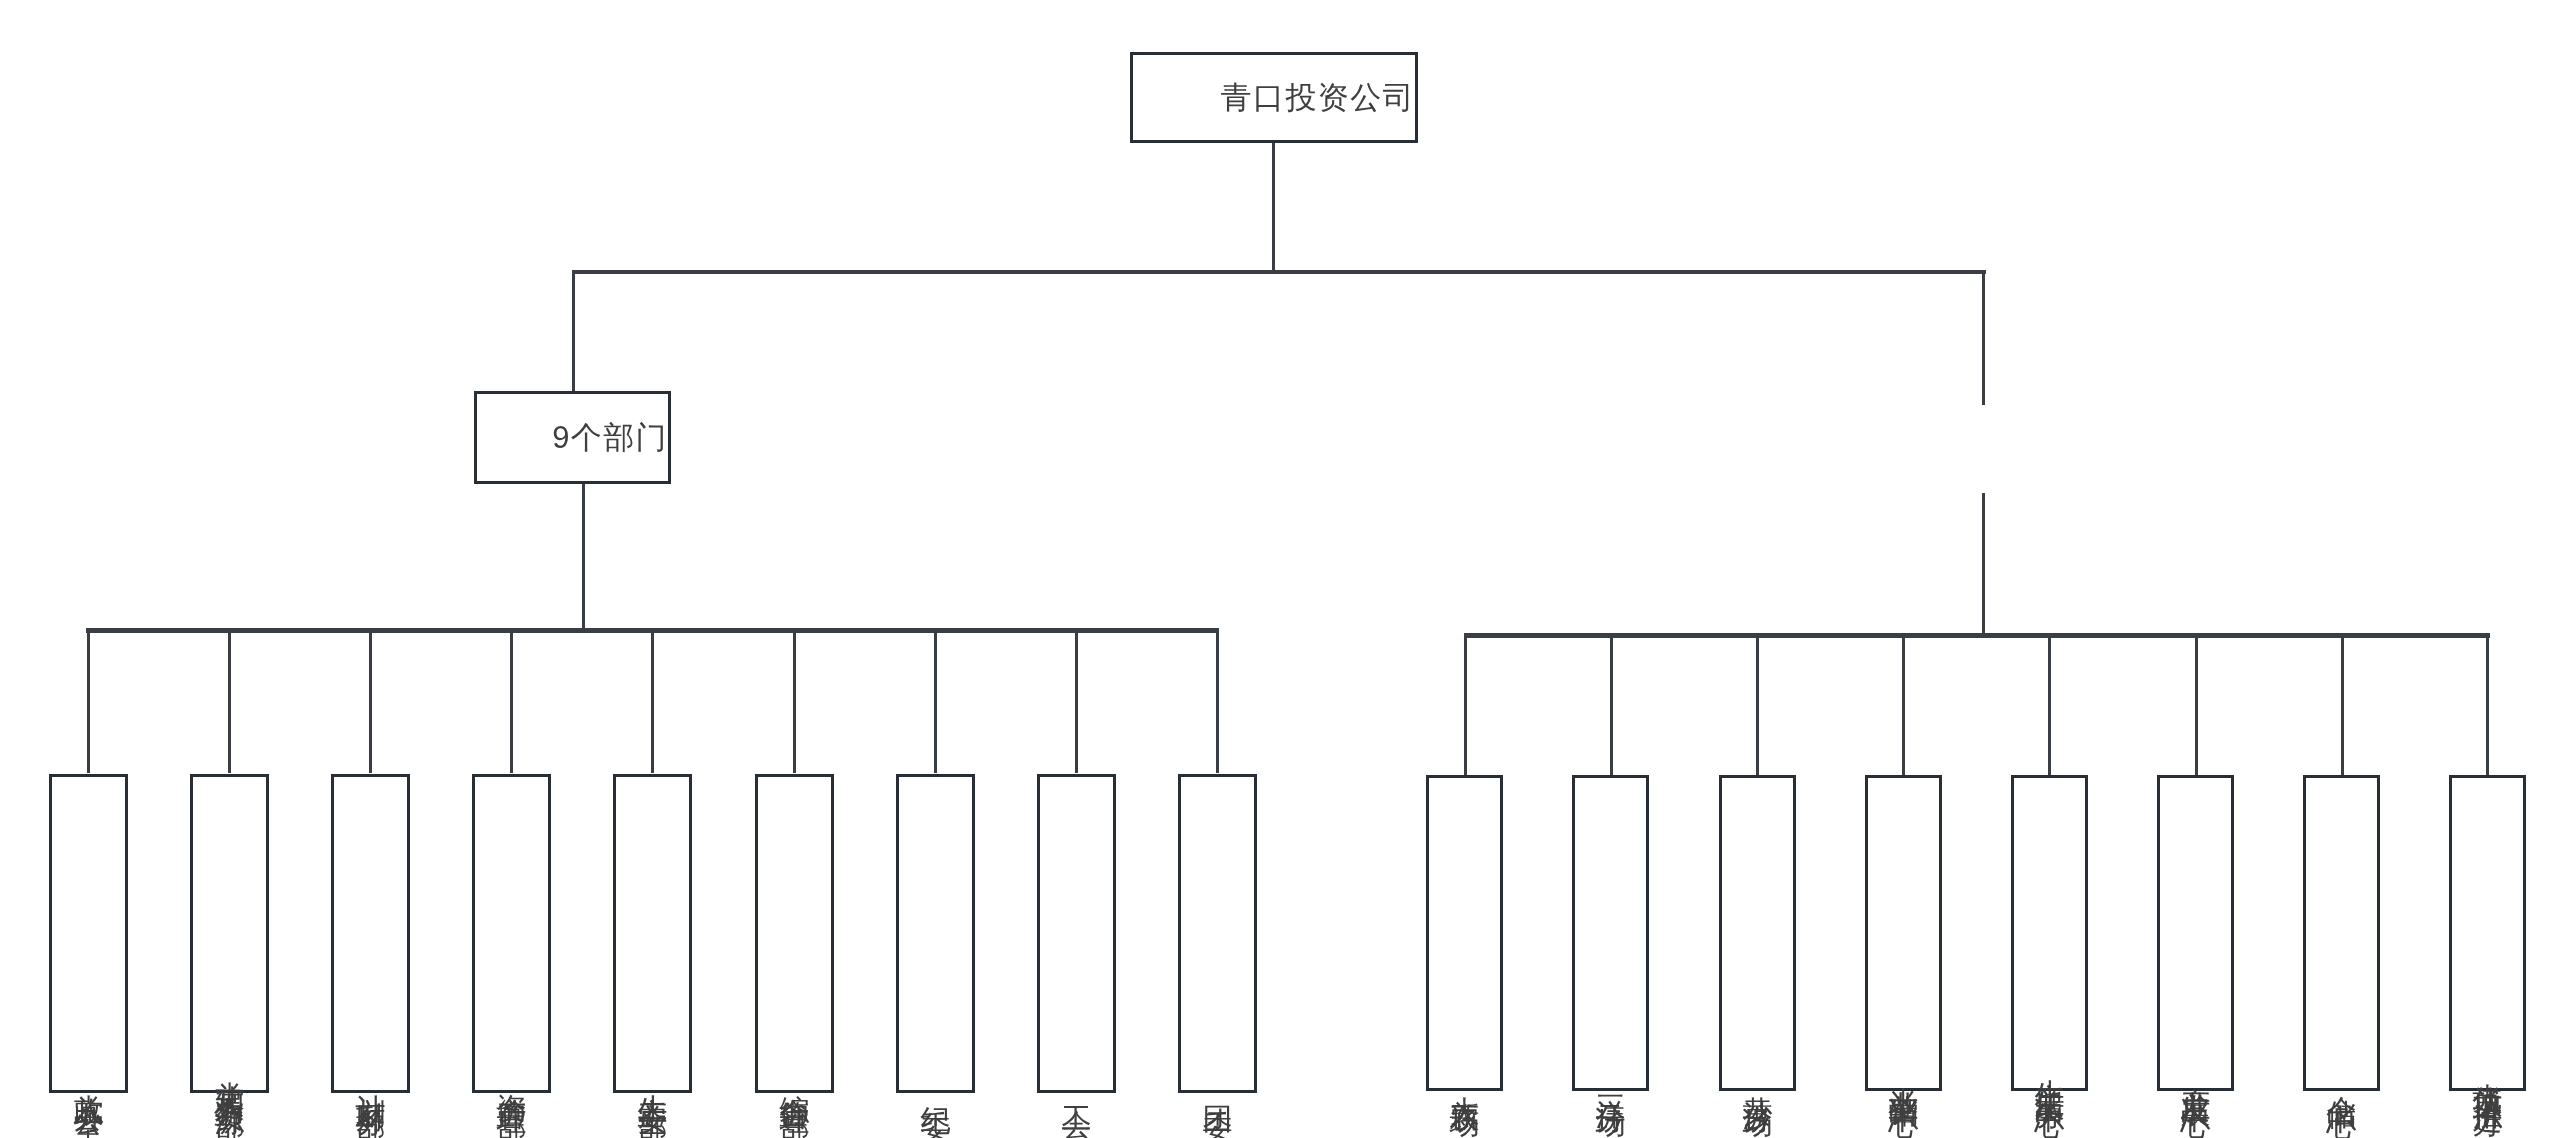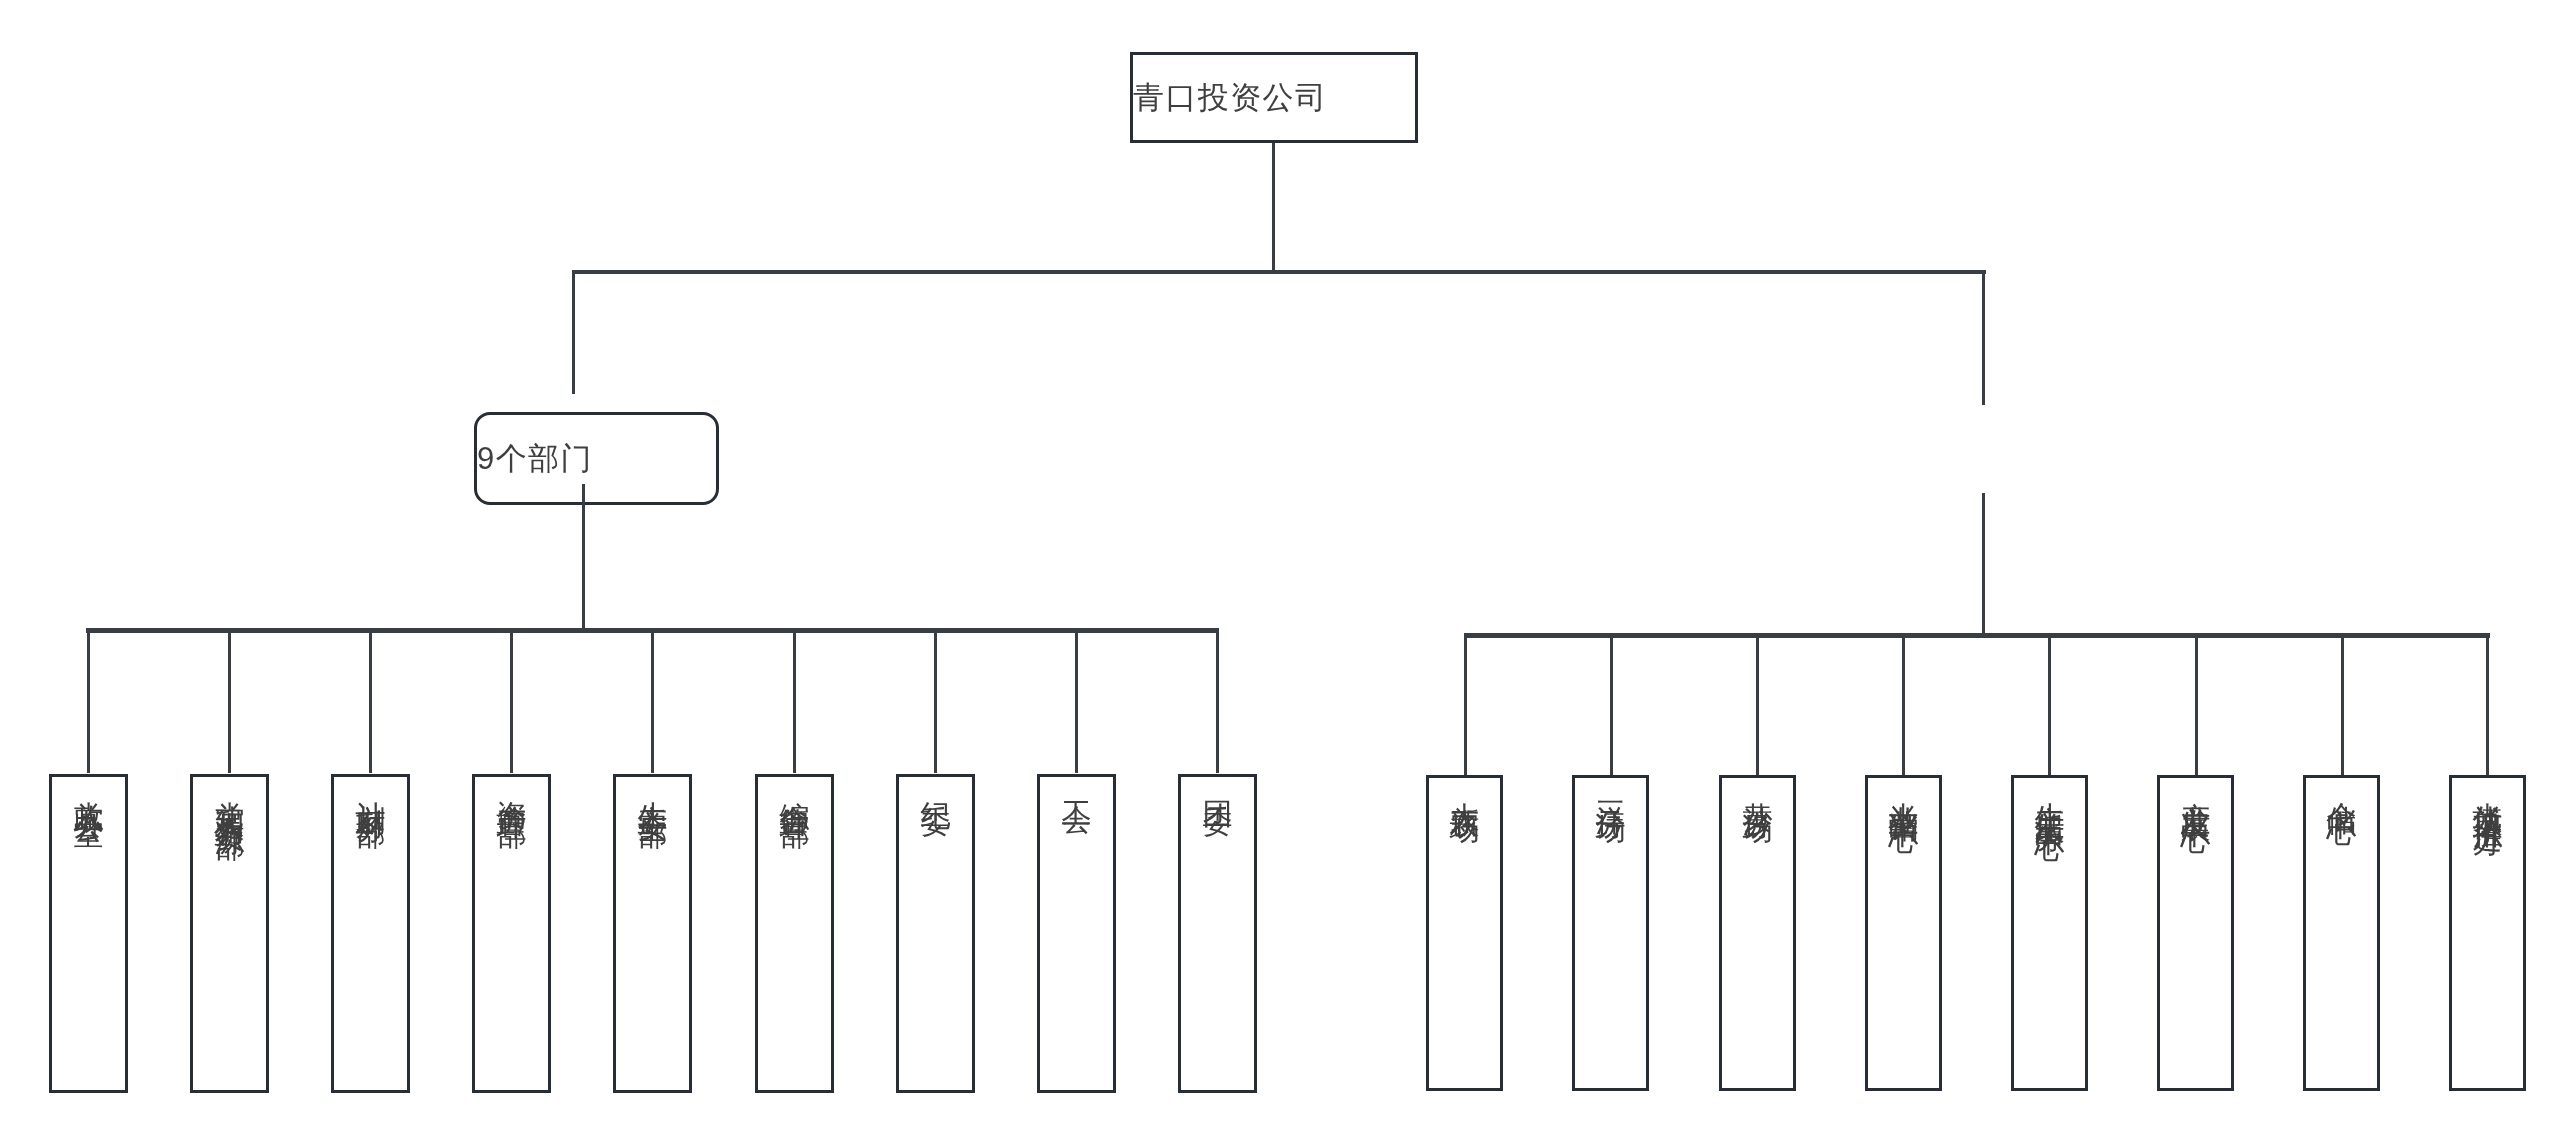--- a/index.html
+++ b/index.html
@@ -11,21 +11,21 @@
     font-family: "Liberation Sans", "DejaVu Sans", sans-serif;
     overflow: hidden;
   }
   .box {
     position: absolute;
     box-sizing: border-box;
     border: 3.4px solid var(--border, #272e36);
     background: #ffffff;
     display: flex;
     align-items: center;
-    justify-content: flex-start;
+    justify-content: flex-end;
     color: var(--text, #3f3f3f);
   }
   .h-box { font-size: 31px; letter-spacing: 1.4px; white-space: nowrap; }
   .v-box {
     writing-mode: vertical-rl;
     text-orientation: upright;
     font-size: 30px;
     letter-spacing: 4.1px;
     line-height: 1;
   }
@@ -38,21 +38,21 @@
 
   <div class="box h-box" style="left:1130px; top:52px; width:288px; height:91px;">
     <span>青口投资公司</span>
   </div>
 
   <div class="line" style="left:1272px; top:143px; width:3.4px; height:129px;"></div>
   <div class="line" style="left:572px; top:270px; width:1414px; height:4.1px;"></div>
   <div class="line" style="left:572px; top:270px; width:3.4px; height:124px;"></div>
   <div class="line" style="left:1982px; top:270px; width:3.4px; height:135px;"></div>
 
-  <div class="box h-box" style="left:474px; top:412px; width:245px; height:93px;border-radius:16px;">
+  <div class="box h-box" style="left:474px; top:391px; width:197px; height:93px;">
     <span>9个部门</span>
   </div>
 
   <div class="line" style="left:582px; top:484px; width:3.4px; height:147px;"></div>
   <div class="line" style="left:86px; top:628px; width:1133px; height:4.8px;"></div>
   <div class="line" style="left:87px;  top:628px; width:3.4px; height:145px;"></div>
   <div class="line" style="left:228px;  top:628px; width:3.4px; height:145px;"></div>
   <div class="line" style="left:369px;  top:628px; width:3.4px; height:145px;"></div>
   <div class="line" style="left:510px;  top:628px; width:3.4px; height:145px;"></div>
   <div class="line" style="left:651px;  top:628px; width:3.4px; height:145px;"></div>

